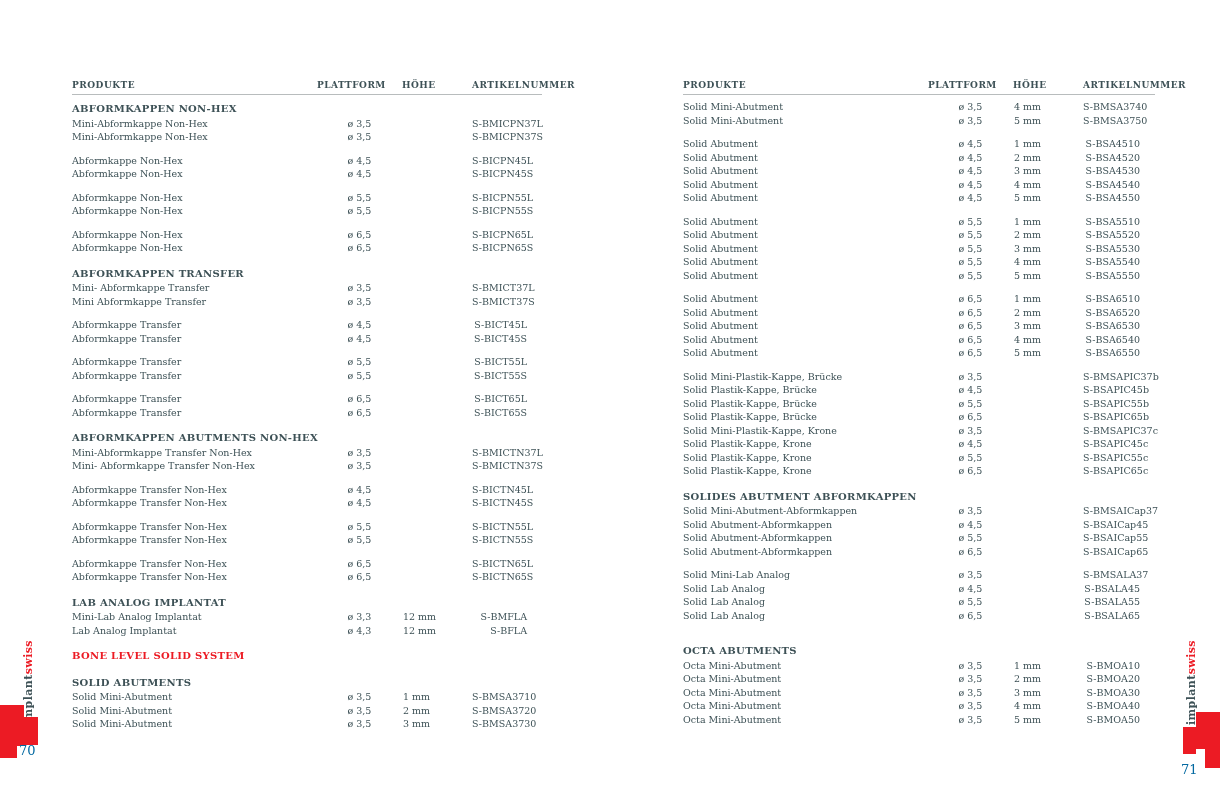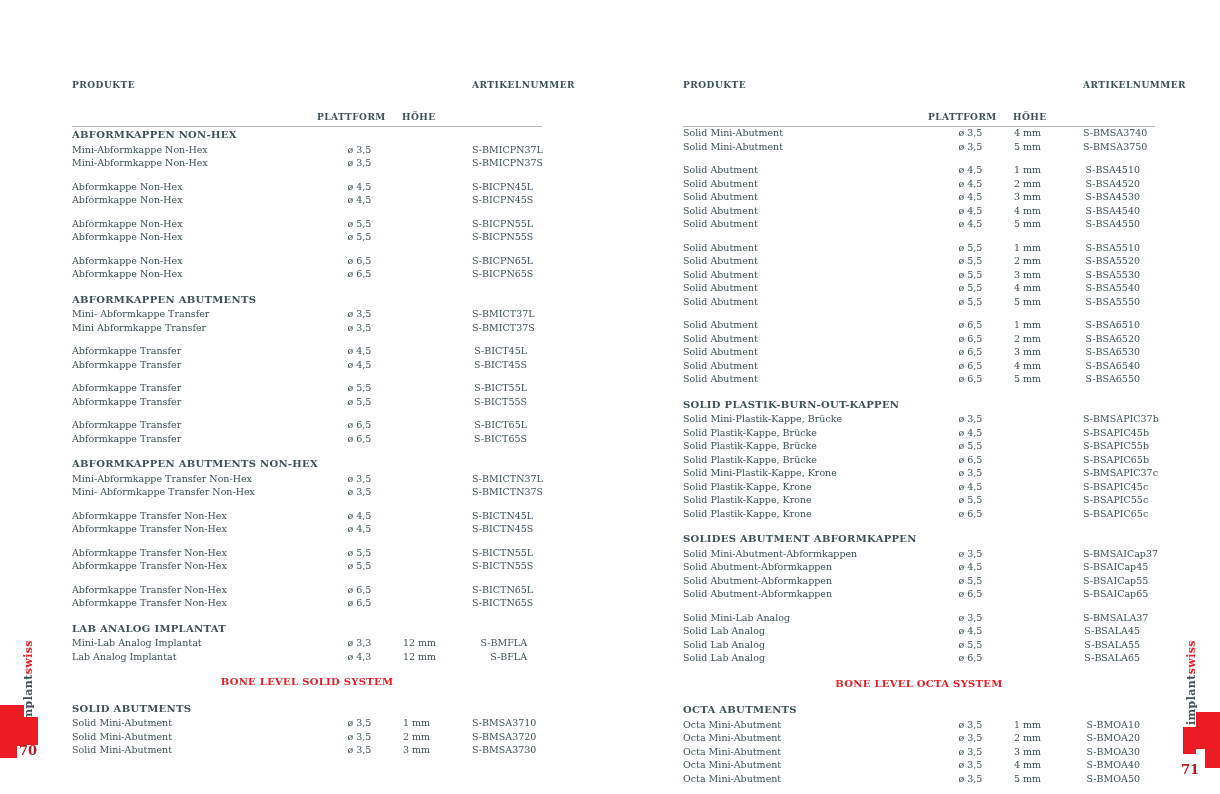--- a/index.html
+++ b/index.html
@@ -14,54 +14,54 @@
   .cat-table { position:absolute; top:80px; }
   #table-left  { left:72px;  width:470px; }
   #table-right { left:683px; width:472px; }
 
   .thead {
     display:grid;
     grid-template-columns:245px 85px 70px 1fr;
     font-weight:bold; font-size:9px; line-height:11px; letter-spacing:0.5px;
   }
   .thead .c-art { text-align:left; padding-right:15px; }
-  .thead .c-plat, .thead .c-h { text-align:left;margin-top:32px; }
+  .thead .c-plat, .thead .c-h { text-align:left; }
   .rule { border-bottom:1.5px solid #b8bcbd; margin-top:3px; }
-  .rows { }
+  .rows { margin-top:6px; }
 
   .row {
     display:grid;
     grid-template-columns:245px 85px 70px 1fr;
     height:13.5px; font-size:9.5px; line-height:12px;
     white-space:nowrap;
   }
   .row .c-plat { text-align:center; }
   .row .c-h    { text-align:left; padding-left:1px; }
   .row .c-art  { text-align:right; padding-right:15px; }
 
   .sect-row { height:16.5px; font-size:10px; line-height:13px; font-weight:bold; letter-spacing:0.3px; padding-top:1px; white-space:nowrap; }
-  .red-row  { height:16.5px; font-size:10px; line-height:13px; font-weight:bold; letter-spacing:0.3px; padding-top:1px; color:#ec1b24; white-space:nowrap;text-align:center; }
+  .red-row  { height:16.5px; font-size:10px; line-height:13px; font-weight:bold; letter-spacing:0.3px; padding-top:1px; color:#ec1b24; white-space:nowrap; }
   .gap-row  { height:10px; }
 
   .brand {
     position:absolute;
     writing-mode:vertical-rl;
     transform:rotate(180deg);
     font-size:11px; line-height:13px;
     font-weight:bold; letter-spacing:0.4px;
     height:100px;
   }
   #brand-left  { left:22px;  top:625px; }
   #brand-right { left:1185px; top:625px; }
   .brand .red-part { color:#ec1b24; }
 
   .cross-part { position:absolute; background:#ec1b24; }
   .page-num {
     position:absolute;
-    font-size:13px; font-weight:bold; color:#b91c1c;
+    font-size:13px; font-weight:normal; color:#0369a1;
     font-family:"DejaVu Serif", serif;
   }
   #page-num-left  { left:19px;   top:743px; }
   #page-num-right { left:1181px; top:762px; }
 </style>
 </head>
 <body>
 
 <div class="cat-table" id="table-left">
   <div class="thead">
@@ -118,21 +118,21 @@
         <span class="c-h"></span>
         <span class="c-art">S-BICPN65L</span>
       </div>
       <div class="row">
         <span class="c-prod">Abformkappe Non-Hex</span>
         <span class="c-plat">ø 6,5</span>
         <span class="c-h"></span>
         <span class="c-art">S-BICPN65S</span>
       </div>
       <div class="gap-row"></div>
-      <div class="sect-row">ABFORMKAPPEN ABUTMENTS</div>
+      <div class="sect-row">ABFORMKAPPEN TRANSFER</div>
       <div class="row">
         <span class="c-prod">Mini- Abformkappe Transfer</span>
         <span class="c-plat">ø 3,5</span>
         <span class="c-h"></span>
         <span class="c-art">S-BMICT37L</span>
       </div>
       <div class="row">
         <span class="c-prod">Mini Abformkappe Transfer</span>
         <span class="c-plat">ø 3,5</span>
         <span class="c-h"></span>
@@ -377,21 +377,20 @@
         <span class="c-h">4 mm</span>
         <span class="c-art">S-BSA6540</span>
       </div>
       <div class="row">
         <span class="c-prod">Solid Abutment</span>
         <span class="c-plat">ø 6,5</span>
         <span class="c-h">5 mm</span>
         <span class="c-art">S-BSA6550</span>
       </div>
       <div class="gap-row"></div>
-      <div class="sect-row">SOLID PLASTIK-BURN-OUT-KAPPEN</div>
       <div class="row">
         <span class="c-prod">Solid Mini-Plastik-Kappe, Brücke</span>
         <span class="c-plat">ø 3,5</span>
         <span class="c-h"></span>
         <span class="c-art">S-BMSAPIC37b</span>
       </div>
       <div class="row">
         <span class="c-prod">Solid Plastik-Kappe, Brücke</span>
         <span class="c-plat">ø 4,5</span>
         <span class="c-h"></span>
@@ -478,21 +477,20 @@
         <span class="c-h"></span>
         <span class="c-art">S-BSALA55</span>
       </div>
       <div class="row">
         <span class="c-prod">Solid Lab Analog</span>
         <span class="c-plat">ø 6,5</span>
         <span class="c-h"></span>
         <span class="c-art">S-BSALA65</span>
       </div>
       <div class="gap-row"></div>
-      <div class="red-row">BONE LEVEL OCTA SYSTEM</div>
       <div class="gap-row"></div>
       <div class="sect-row">OCTA ABUTMENTS</div>
       <div class="row">
         <span class="c-prod">Octa Mini-Abutment</span>
         <span class="c-plat">ø 3,5</span>
         <span class="c-h">1 mm</span>
         <span class="c-art">S-BMOA10</span>
       </div>
       <div class="row">
         <span class="c-prod">Octa Mini-Abutment</span>

